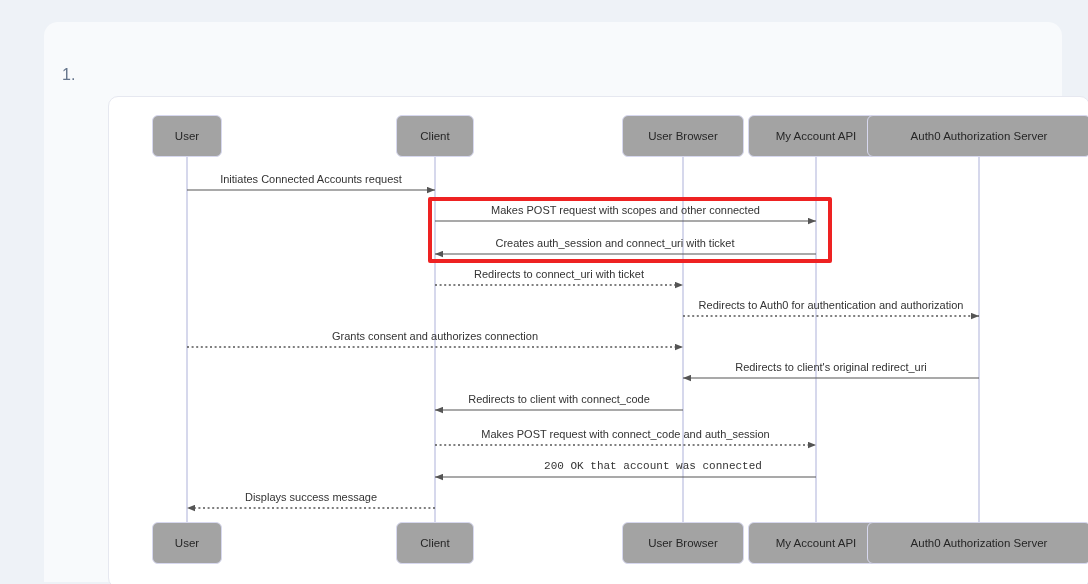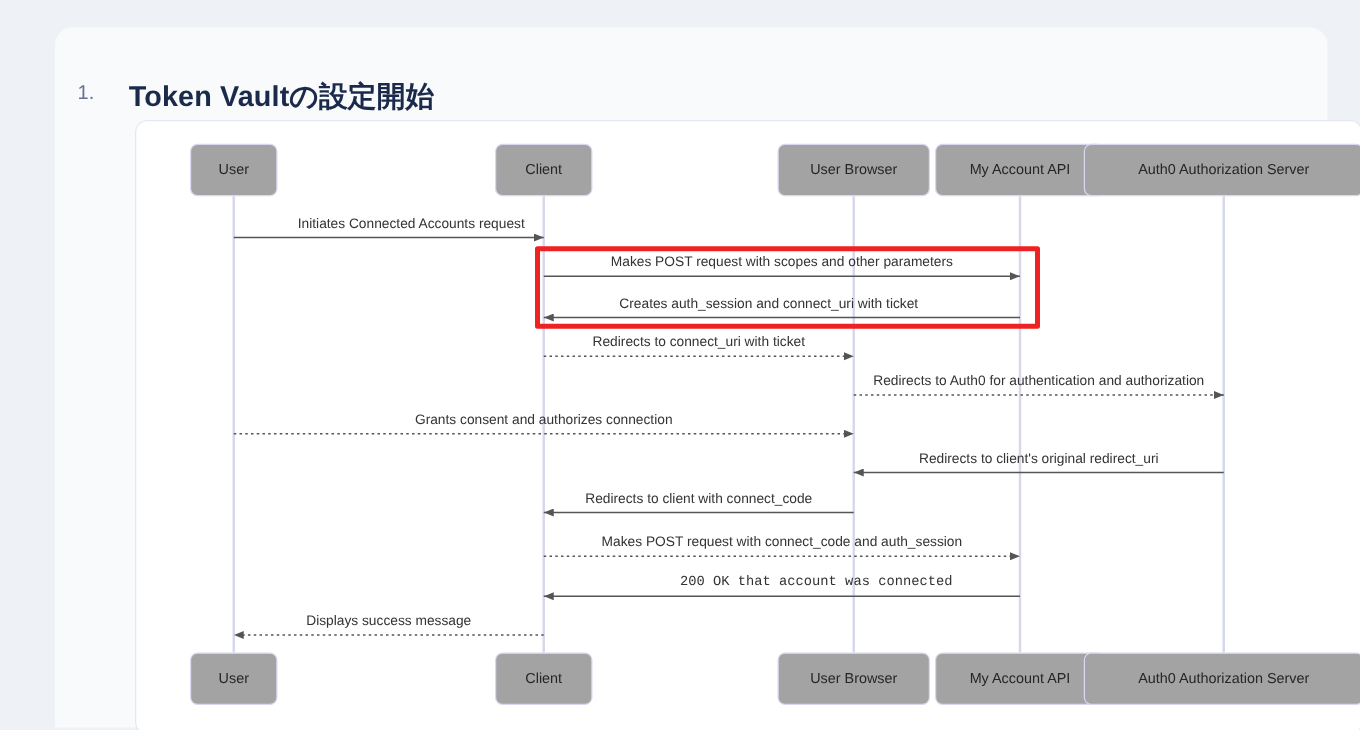--- a/index.html
+++ b/index.html
@@ -92,21 +92,20 @@
   }
 </style>
 </head>
 <body>
 
 <div id="root">
 
   <div class="step-card">
 
     <div class="step-number">1.</div>
-    <div class="step-title">Token Vaultの設定開始</div>
 
     <div class="diagram-card">
       <svg class="svg-wrap" id="diagram-svg" width="982" height="492">
           <defs>
             <marker id="arrow-r" markerWidth="9" markerHeight="7" refX="8" refY="3.2" orient="0" markerUnits="userSpaceOnUse">
               <path d="M0,0 L8,3.2 L0,6.4 z" fill="#555555"></path>
             </marker>
             <marker id="arrow-l" markerWidth="9" markerHeight="7" refX="0" refY="3.2" orient="0" markerUnits="userSpaceOnUse">
               <path d="M8,0 L0,3.2 L8,6.4 z" fill="#555555"></path>
             </marker>
@@ -154,22 +153,22 @@
             <span>My Account API</span>
           </div>
           <div class="pbox" style="left: 758.1px; top: 18px; width: 223.8px; height: 42px;">
             <span>Auth0 Authorization Server</span>
           </div>
           <div class="pbox" style="left: 758.1px; top: 425px; width: 223.8px; height: 42px;">
             <span>Auth0 Authorization Server</span>
           </div>
         </div>
       <div id="label-layer">
-          <div class="msg-label" style="left: 220px; top: 76px;">Initiates Connected Accounts request</div>
-          <div class="msg-label" style="left: 516.5px; top: 107px;">Makes POST request with scopes and other parameters</div>
+          <div class="msg-label" style="left: 202px; top: 76px;">Initiates Connected Accounts request</div>
+          <div class="msg-label" style="left: 516.5px; top: 107px;">Makes POST request with scopes and other connected</div>
           <div class="msg-label" style="left: 506px; top: 140px;">Creates auth_session and connect_uri with ticket</div>
           <div class="msg-label" style="left: 450px; top: 171px;">Redirects to connect_uri with ticket</div>
           <div class="msg-label" style="left: 722px; top: 202px;">Redirects to Auth0 for authentication and authorization</div>
           <div class="msg-label" style="left: 326px; top: 233px;">Grants consent and authorizes connection</div>
           <div class="msg-label" style="left: 722px; top: 264px; text-align: right;">Redirects to client's original redirect_uri</div>
           <div class="msg-label" style="left: 450px; top: 296px;">Redirects to client with connect_code</div>
           <div class="msg-label" style="left: 516.5px; top: 331px;">Makes POST request with connect_code and auth_session</div>
           <div class="msg-label" style="left: 544px; top: 363px; font-family: Liberation Mono, monospace;">200 OK that account was connected</div>
           <div class="msg-label" style="left: 202px; top: 394px;">Displays success message</div>
         </div>

